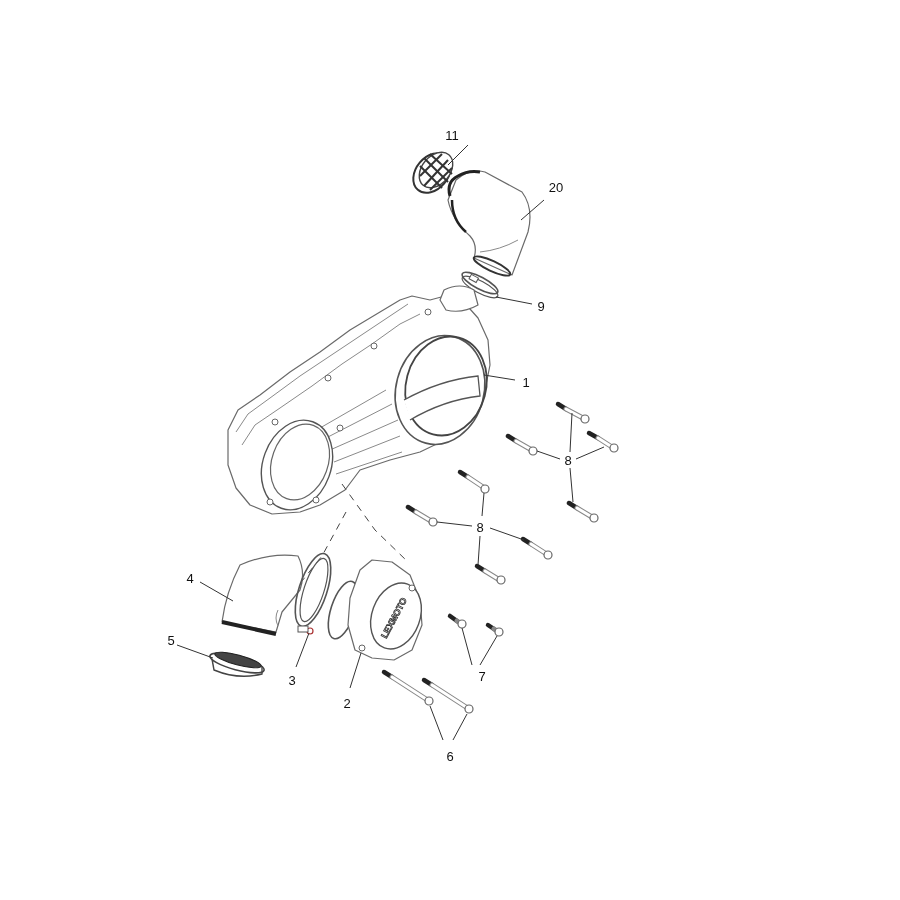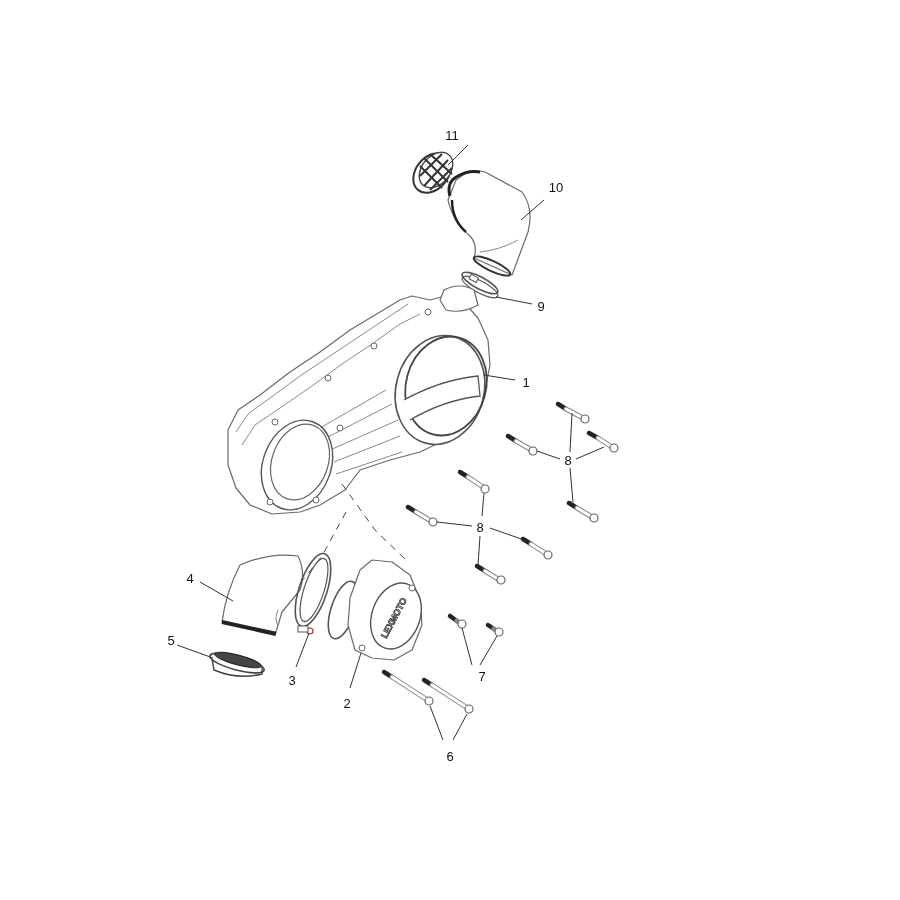--- a/index.html
+++ b/index.html
@@ -207,21 +207,21 @@
       <line class="leader" x1="443" y1="740" x2="430" y2="706"></line>
       <line class="leader" x1="453" y1="740" x2="467" y2="714"></line>
       <line class="leader" x1="200" y1="582" x2="233" y2="601"></line>
       <line class="leader" x1="177" y1="645" x2="213" y2="658"></line>
       <line class="leader" x1="296" y1="667" x2="309" y2="633"></line>
       <line class="leader" x1="350" y1="688" x2="361" y2="653"></line>
     </g>
   </svg>
 
   <div class="callout" style="left:452px; top:135px;">11</div>
-  <div class="callout" style="left:556px; top:187px;">10</div>
+  <div class="callout" style="left:556px; top:187px;">20</div>
   <div class="callout" style="left:541px; top:306px;">9</div>
   <div class="callout" style="left:526px; top:382px;">1</div>
   <div class="callout" style="left:568px; top:460px;">8</div>
   <div class="callout" style="left:480px; top:527px;">8</div>
   <div class="callout" style="left:190px; top:578px;">4</div>
   <div class="callout" style="left:171px; top:640px;">5</div>
   <div class="callout" style="left:292px; top:680px;">3</div>
   <div class="callout" style="left:347px; top:703px;">2</div>
   <div class="callout" style="left:482px; top:676px;">7</div>
   <div class="callout" style="left:450px; top:756px;">6</div>

